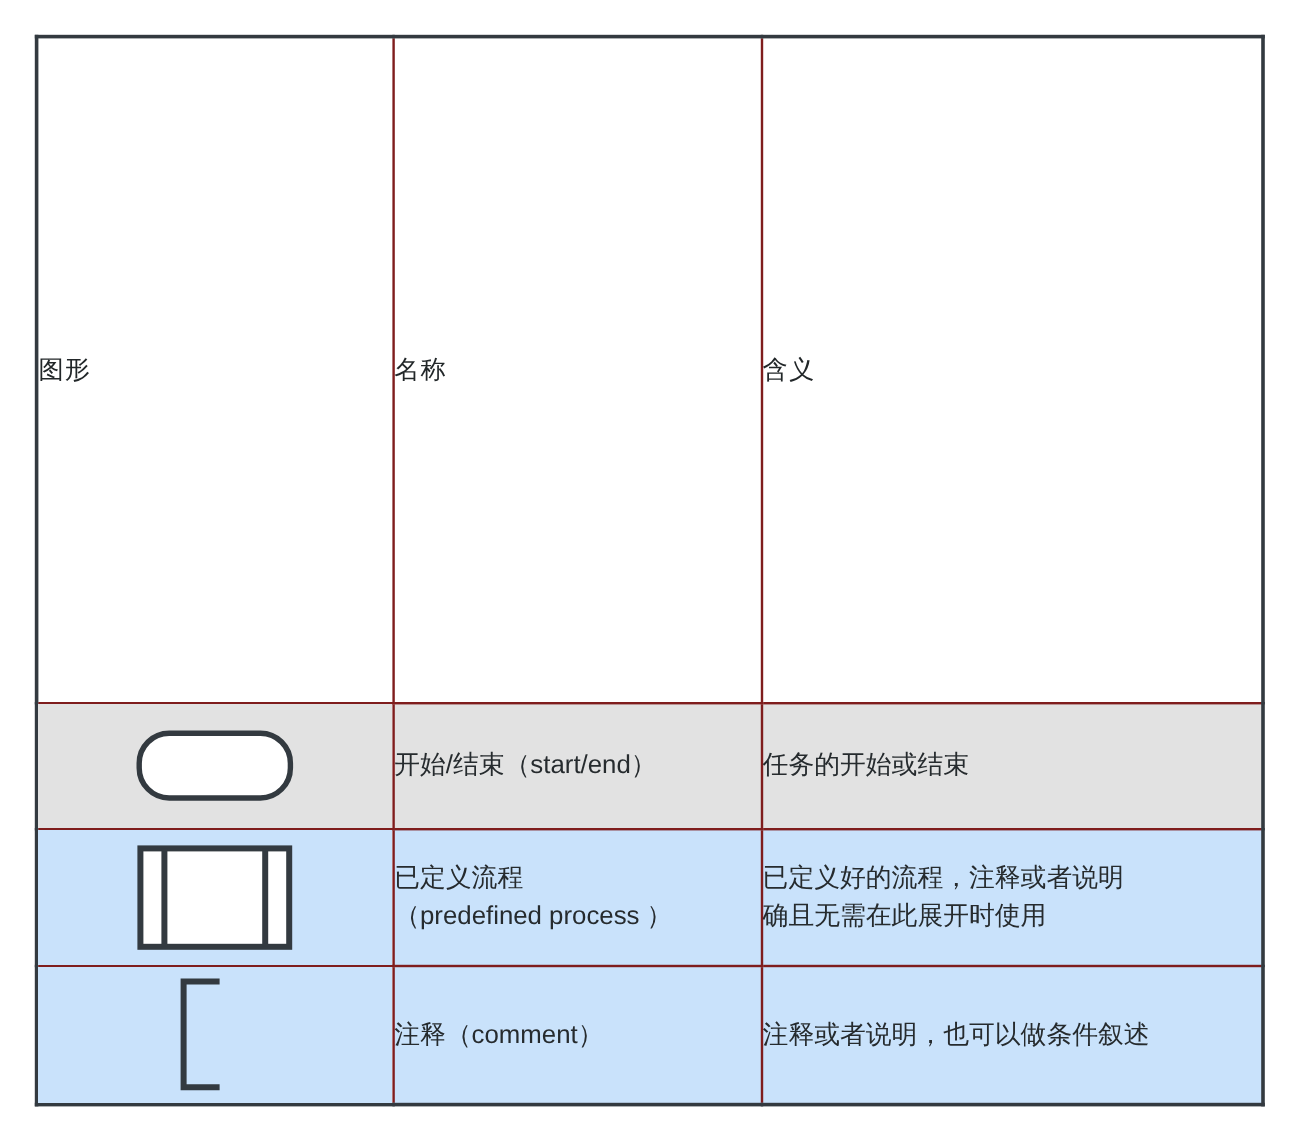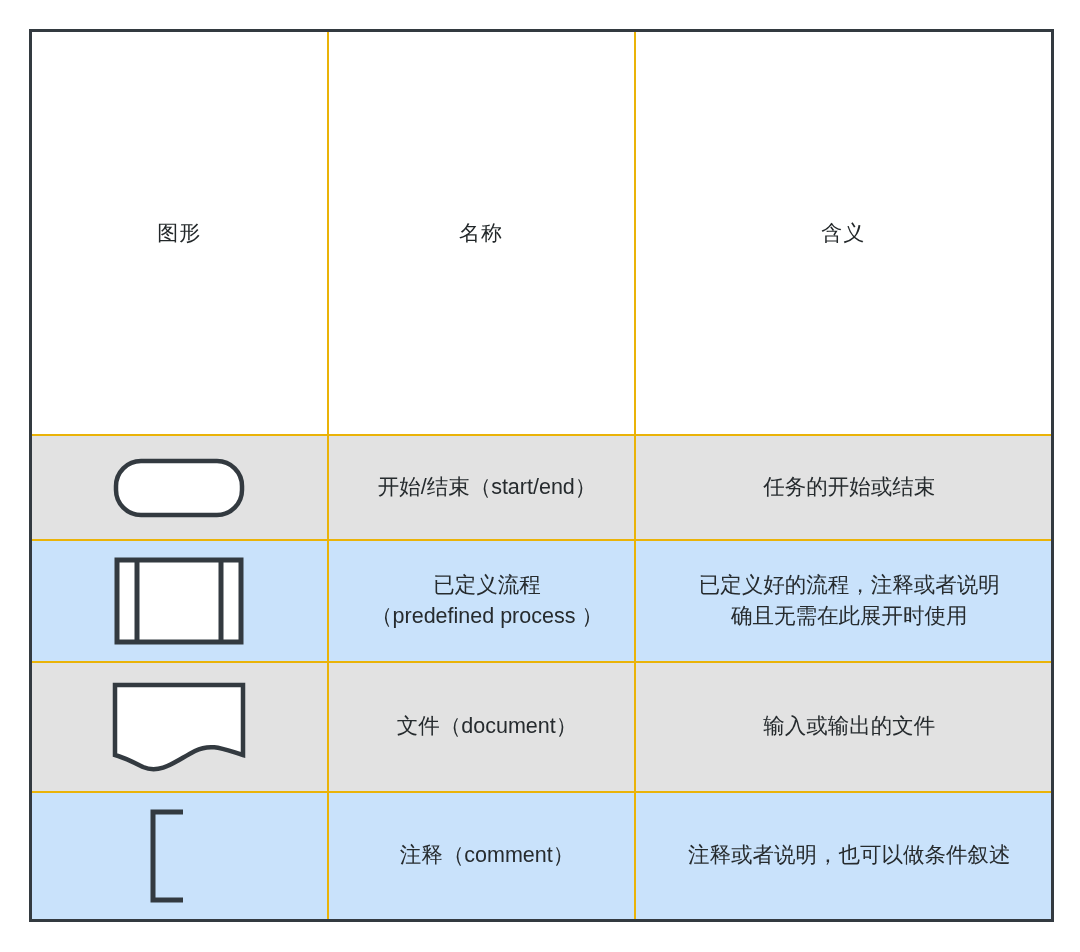--- a/index.html
+++ b/index.html
@@ -24,46 +24,46 @@
     box-sizing: border-box;
     border-collapse: collapse;
     table-layout: fixed;
   }
 
   #legend-table col.col-shape   { width: 297px; }
   #legend-table col.col-name    { width: 307px; }
   #legend-table col.col-meaning { width: 418px; }
 
   #legend-table td, #legend-table th {
-    border: 2px solid #eab308;
+    border: 2px solid #7f1d1d;
     box-sizing: border-box;
-    padding: 15px;
+    padding: 0;
     margin: 0;
     vertical-align: middle;
-    text-align: center;
+    text-align: left;
     font-weight: normal;
   }
   .header-label {
     font-size: 21px;
     color: #222729;
     letter-spacing: 1px;
   }
 
   
   .row-gray td  { background: #e2e2e2; }
   .row-blue td  { background: #c9e2fb; }
 
   
   .name-cell, .meaning-cell {
     font-size: 21.5px;
     color: #262b2e;
     line-height: 1.45;
     padding: 4px 14px;
   }
-  .name-cell .ln, .meaning-cell .ln { display: block; margin-left: 12px; }
+  .name-cell .ln, .meaning-cell .ln { display: block; }
 
   
   .shape-cell { position: relative; }
   .shape-box {
     width: 100%;
     height: 100%;
     display: flex;
     align-items: center;
     justify-content: center;
   }
@@ -120,35 +120,20 @@
       <td class="name-cell">
         <span class="ln">已定义流程</span>
         <span class="ln">（predefined process ）</span>
       </td>
       <td class="meaning-cell">
         <span class="ln">已定义好的流程，注释或者说明</span>
         <span class="ln">确且无需在此展开时使用</span>
       </td>
     </tr>
 
-    <tr class="row-gray" style="height:130px">
-      <td class="shape-cell">
-        <div class="shape-box">
-          <svg width="136" height="92" viewBox="0 0 136 92">
-            <path d="M4,4 L132,4 L132,74 C112,68 100,62 84,70 C66,79 50,94 32,86 C22,81 12,76 4,74 Z" class="stroke-dark" stroke-width="4.5" stroke-linejoin="miter"></path>
-          </svg>
-        </div>
-      </td>
-      <td class="name-cell">
-        <span class="ln">文件（document）</span>
-      </td>
-      <td class="meaning-cell">
-        <span class="ln">输入或输出的文件</span>
-      </td>
-    </tr>
 
     <tr class="row-blue" style="height:116px">
       <td class="shape-cell">
         <div class="shape-box">
           <svg width="60" height="96" viewBox="0 0 60 96">
             <path d="M34,4 L4,4 L4,92 L34,92" fill="none" stroke="#333a40" stroke-width="5" stroke-linejoin="miter" stroke-linecap="butt"></path>
           </svg>
         </div>
       </td>
       <td class="name-cell">

